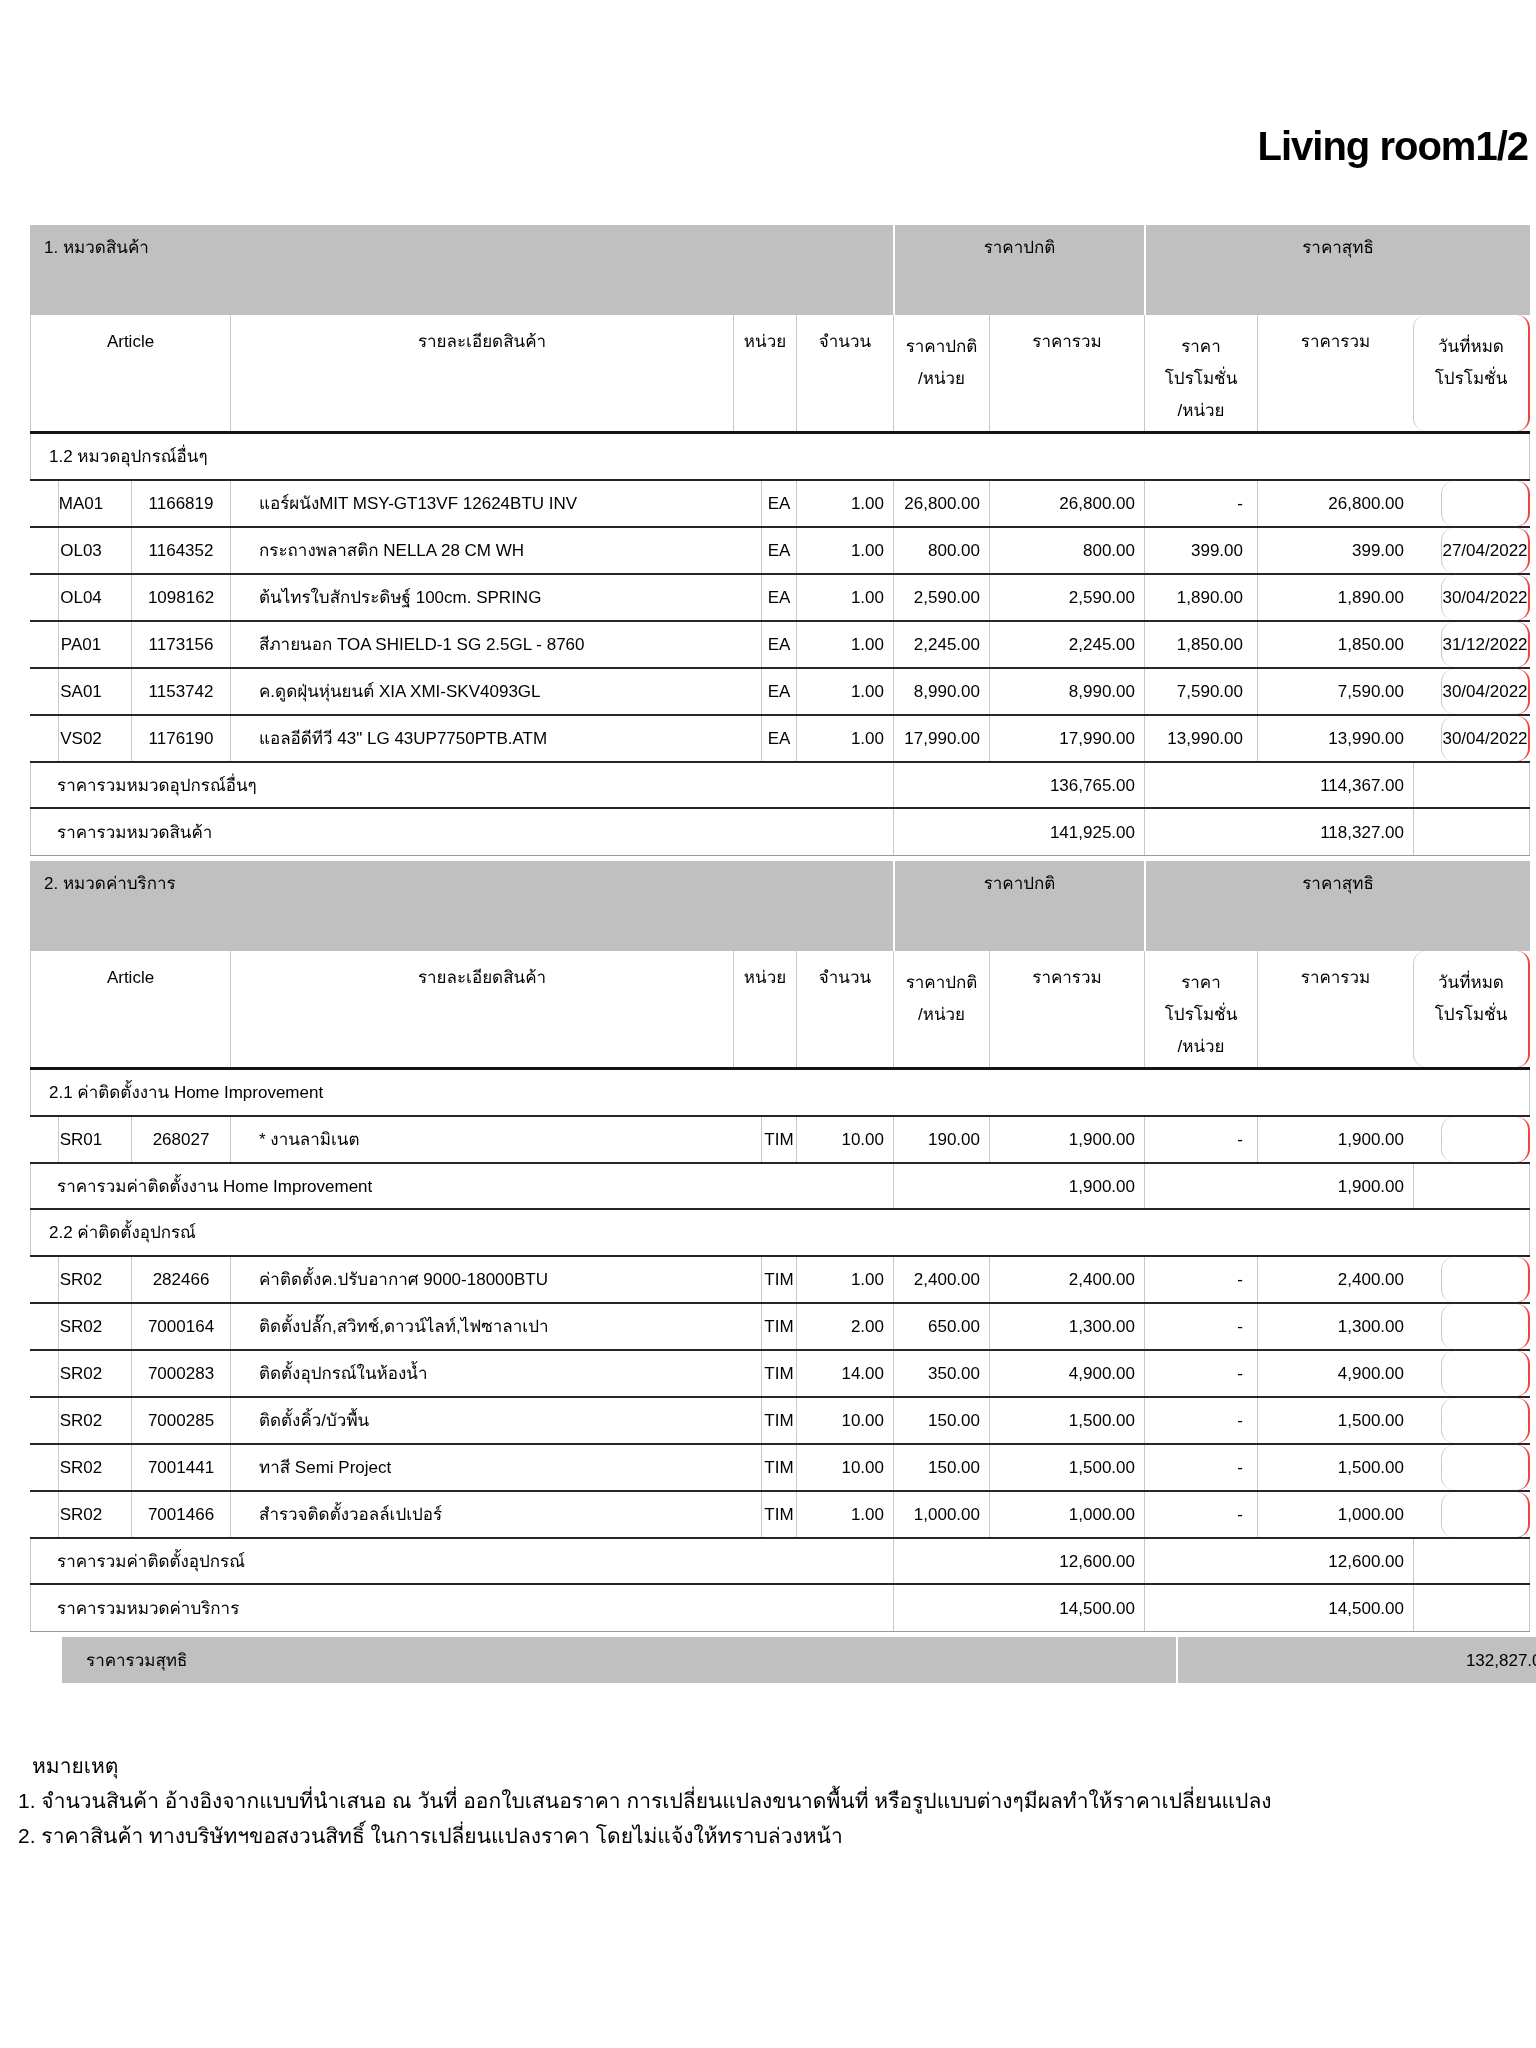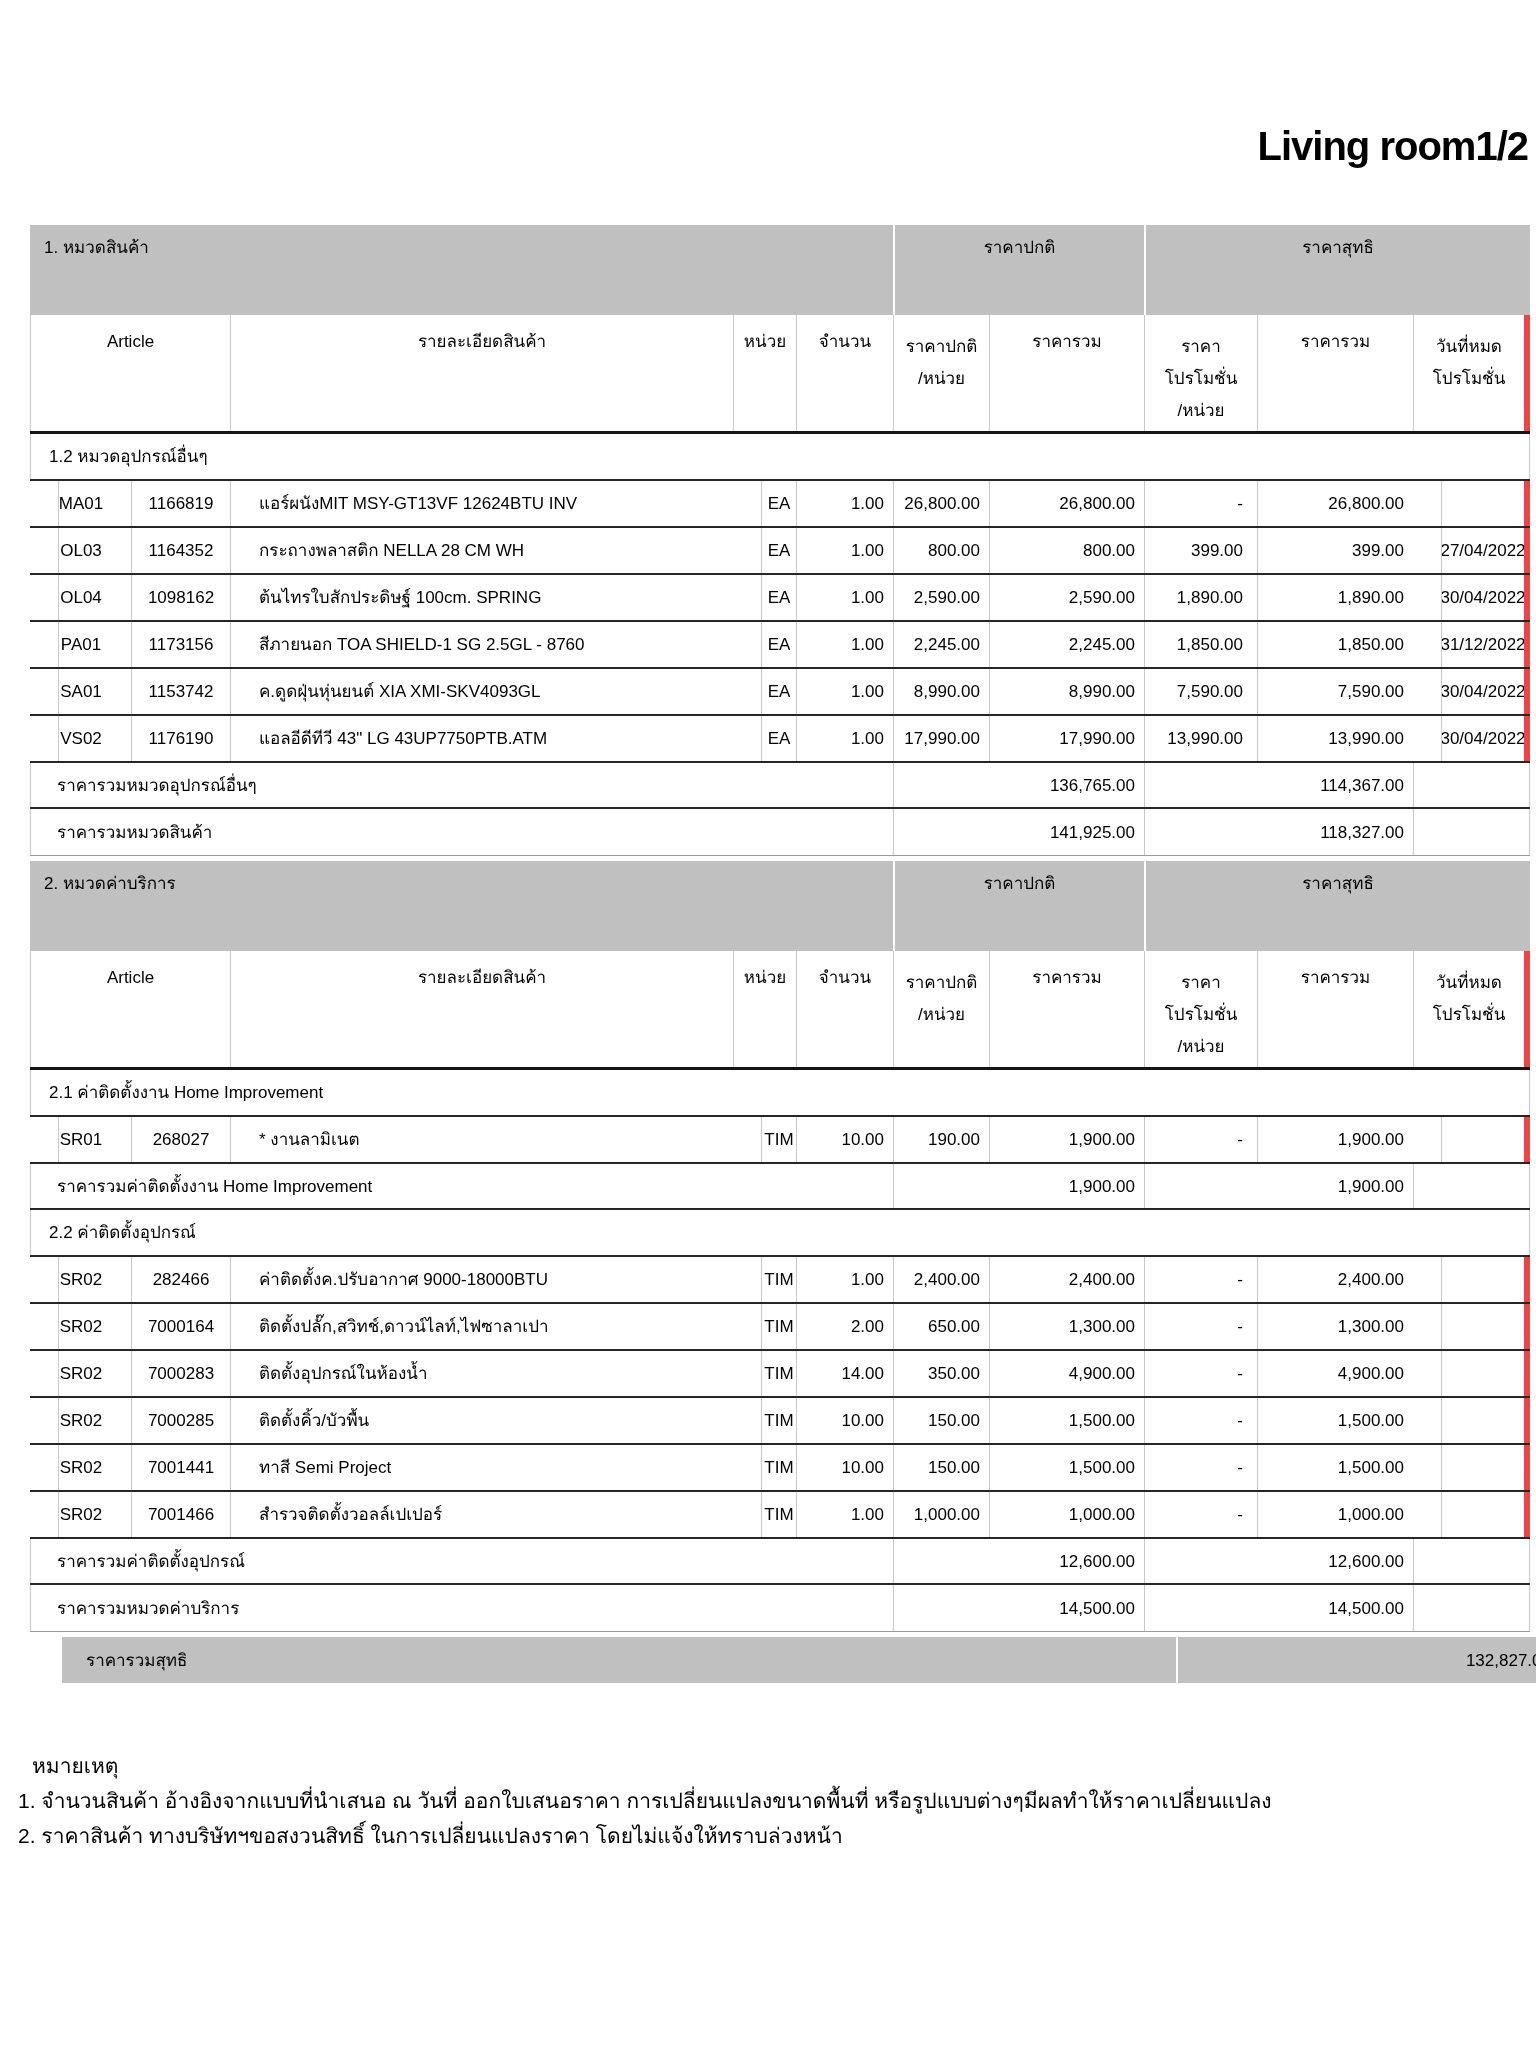--- a/index.html
+++ b/index.html
@@ -32,21 +32,21 @@
 
   
   .row-band .c { align-items: flex-start; padding-top: 12px; font-size: 17px; }
   .row-band .c + .c { border-left: 2px solid #fff; justify-content: center; }
   .row-band .band-label { padding-left: 14px; }
 
   
   .row-head .c { flex-direction: column; align-items: center; justify-content: flex-start; padding-top: 16px; text-align: center; }
   .row-head .c span { display: block; line-height: 32px; }
   .row-head .c, .row-data .c { border-left: 1px solid #c9c9c9; }
-  .row-head .c:last-child, .row-data .c:last-child { border-right: 6px solid #ef4444; }
+  .row-head .c:last-child, .row-data .c:last-child { border-right: 2px solid #ef4444; border-radius: 13px; }
 
   
   .row-sect .c { border-left: 1px solid #c9c9c9; border-right: 1px solid #c9c9c9; padding-left: 18px; font-size: 17px; }
 
   
   .ta-c { justify-content: center; text-align: center; margin-left: 28px; }
   .ta-l { justify-content: flex-start; text-align: left; }
   .ta-r { justify-content: flex-end; text-align: right; }
   .pad-l { padding-left: 28px; }
   .pad-r { padding-right: 9px; }

